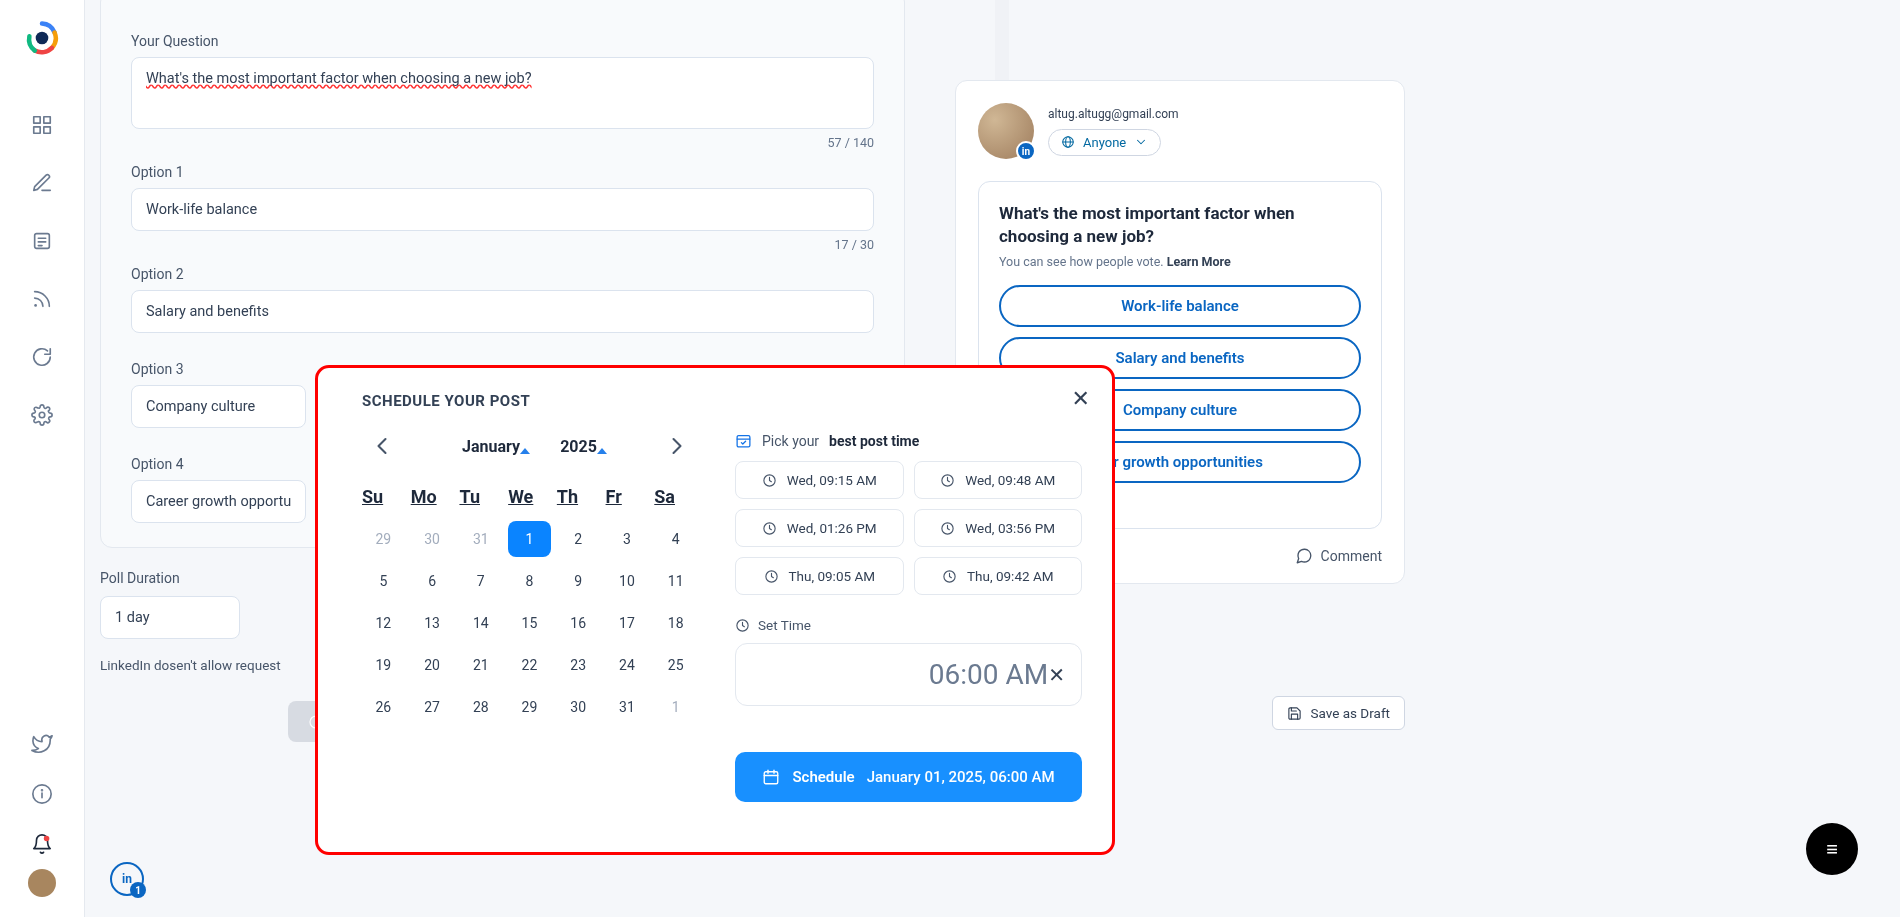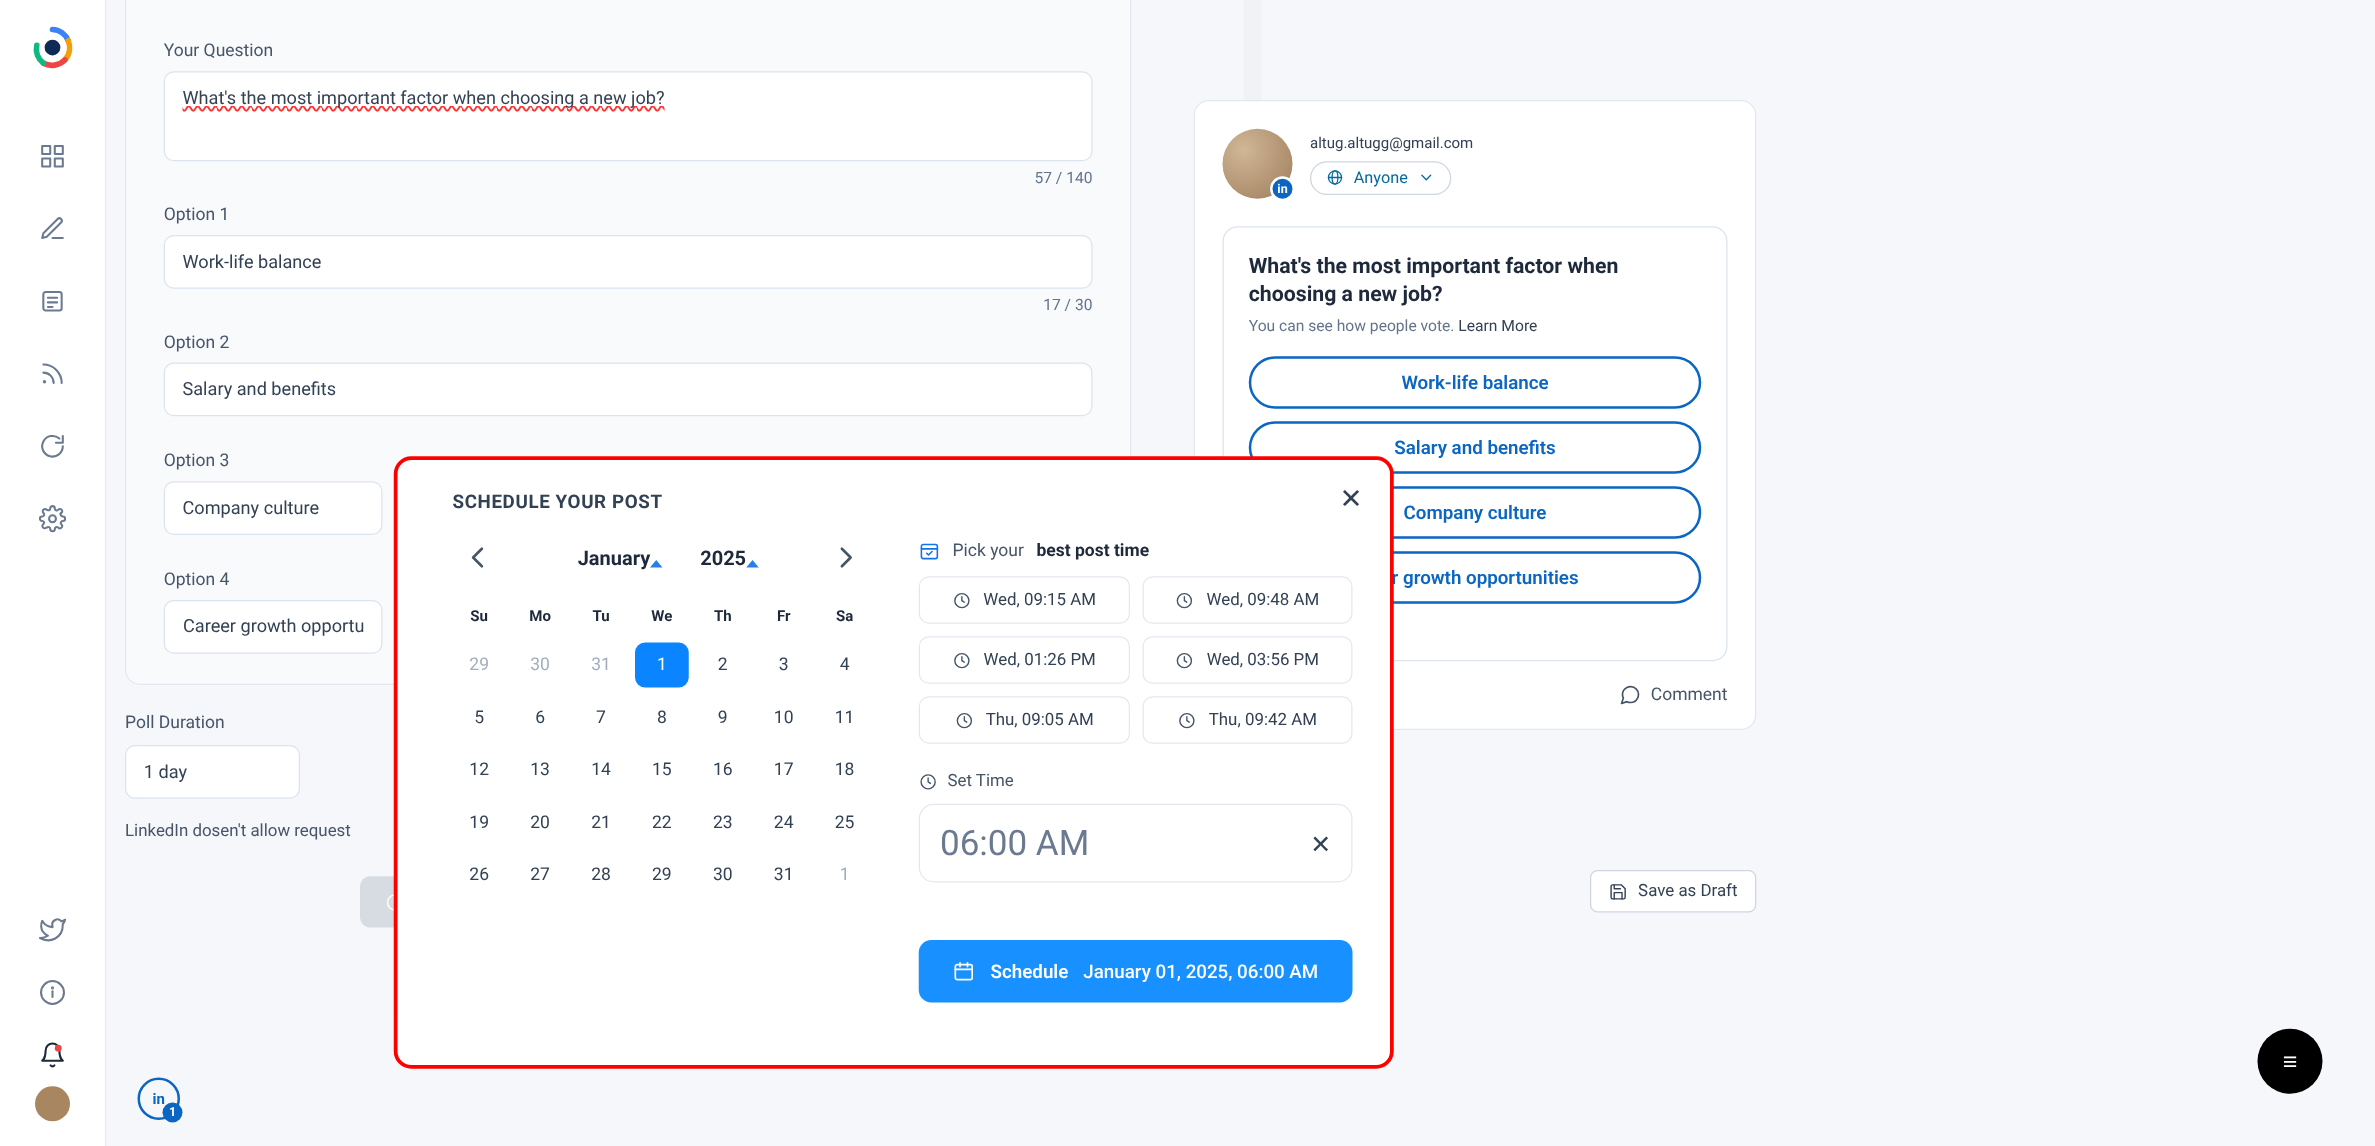--- a/index.html
+++ b/index.html
@@ -45,21 +45,21 @@
 .profile-row { display:flex; align-items:center; gap:14px; margin-bottom:22px;}
 .profile-avatar { width:56px; height:56px; border-radius:50%; background: radial-gradient(circle at 30% 30%, #d0b795, #9e7c5c); position:relative; }
 .profile-avatar .in-badge { position:absolute; right:-2px; bottom:-2px; width:20px; height:20px; background:#0a66c2; border-radius:50%; color:#fff; font-size:10px; font-weight:700; display:flex; align-items:center; justify-content:center; border:2px solid #fff;}
 .profile-info { display:flex; flex-direction:column; gap:8px;}
 .profile-email { font-size:12px; color:#334155;}
 .visibility-chip { display:inline-flex; align-items:center; gap:8px; border:1px solid #cfd6e2; border-radius:18px; padding:5px 12px; font-size:13px; color:#0369a1; width:fit-content;}
 .visibility-chip svg { width:14px; height:14px; }
 .poll-box { border:1px solid #dbe3ee; border-radius:12px; padding:20px;}
 .poll-title { font-size:17px; font-weight:700; color:#1e293b; line-height:1.35; margin-bottom:6px;}
 .poll-sub { font-size:12.5px; color:#64748b; margin-bottom:16px;}
-.poll-sub .lm { font-weight:400; color:#334155;}
+.poll-sub .lm { font-weight:700; color:#334155;}
 .poll-opt { border:2px solid #0a66c2; border-radius:22px; padding:10px 14px; text-align:center; color:#0a66c2; font-weight:600; font-size:15px; margin-bottom:10px;}
 .poll-meta { font-size:13px; color:#64748b; margin-top:6px;}
 .poll-meta .vr { font-weight:600; color:#334155;}
 .comment-row { display:flex; justify-content:flex-end; align-items:center; gap:8px; margin-top:18px; color:#475569; font-size:14px;}
 .comment-row svg { width:18px; height:18px;}
 .save-draft-btn { position:absolute; right:0; top:632px; transform:translateX(0); display:flex; align-items:center; gap:8px; background:#fff; border:1px solid #cfd6e2; border-radius:6px; padding:8px 14px; font-size:13.5px; color:#334155; }
 .save-draft-wrap { position:absolute; left:35px; top:696px; width:450px; display:flex; justify-content:flex-end;}
 .save-draft-wrap .save-draft-btn { position:static; }
 .save-draft-btn svg { width:15px; height:15px; }
 
@@ -68,36 +68,36 @@
 .modal-title { font-size:15px; font-weight:700; color:#334155; letter-spacing:.5px;}
 .modal-close { position:absolute; right:22px; top:18px; font-size:22px; color:#334155; cursor:pointer; font-weight:300;}
 .modal-body { display:flex; margin-top:22px; gap:38px;}
 .cal { width:335px;}
 .cal-header { display:flex; align-items:center; justify-content:space-between; padding:0 6px; margin-bottom:18px;}
 .cal-nav { width:28px; height:28px; display:flex; align-items:center; justify-content:center; color:#475569; cursor:pointer;}
 .cal-title { display:flex; gap:40px; font-size:16px; font-weight:700; color:#1e293b;}
 .cal-title span { position:relative; }
 .cal-title span::after { content:""; position:absolute; right:-10px; bottom:2px; width:0; height:0; border-left:5px solid transparent; border-right:5px solid transparent; border-bottom:6px solid #2680eb;}
 .cal-grid { display:grid; grid-template-columns: repeat(7, 1fr); gap:6px;}
-.cal-dow { text-align:center; font-size:12px; font-weight:700; color:#1e293b; padding:8px 0;}
+.cal-dow { font-size:18px; font-weight:700; color:#1e293b; padding:8px 0;text-decoration:underline;}
 .cal-day { text-align:center; font-size:14px; color:#334155; padding:10px 0; border-radius:8px; cursor:pointer;}
 .cal-day.muted { color:#a3adbd;}
 .cal-day.selected { background:#0a84ff; color:#fff;}
 
 .time-col { flex:1;}
 .time-hdr { display:flex; align-items:flex-end; gap:10px; font-size:14px; color:#475569; margin-bottom:12px;}
 .time-hdr .bpt { font-weight:700; color:#1e293b;}
 .time-hdr svg { width:17px; height:17px; color:#1473e6;}
 .sug-grid { display:grid; grid-template-columns: 1fr 1fr; gap:10px; margin-bottom:22px;}
 .sug { border:1px solid #e3e8ef; border-radius:8px; padding:10px 12px; display:flex; align-items:center; justify-content:center; gap:10px; font-size:13.5px; color:#334155; cursor:pointer;}
 .sug svg { width:15px; height:15px; color:#475569;}
 .set-time-label { display:flex; align-items:center; gap:8px; font-size:13.5px; color:#475569; margin-bottom:10px;}
 .set-time-label svg{ width:15px;height:15px;}
 .time-input-row { display:flex; align-items:center; border:1px solid #e3e8ef; border-radius:12px; padding:14px 16px;}
-.time-input-row .time-val { flex:1; font-size:28px; color:#6b7a90; font-weight:400;}
+.time-input-row .time-val { flex:1; font-size:28px; color:#6b7a90; font-weight:400;text-align:right;}
 .time-input-row .clr { font-size:20px; color:#334155; cursor:pointer;}
 .schedule-cta { margin-top:46px; width:100%; background:#1890ff; color:#fff; border:none; border-radius:10px; padding:16px 18px; display:flex; align-items:center; justify-content:center; gap:12px; font-size:15px; font-weight:500; cursor:pointer;}
 .schedule-cta svg { width:18px; height:18px;}
 .schedule-cta .lbl { font-weight:600;}
 
 
 .fab { position:absolute; right:42px; bottom:42px; width:52px; height:52px; border-radius:50%; background:#000; color:#fff; display:flex; align-items:center; justify-content:center; font-size:20px;}
 
 svg { stroke: currentColor; fill: none; stroke-width: 1.8; stroke-linecap: round; stroke-linejoin: round; }
 </style>

